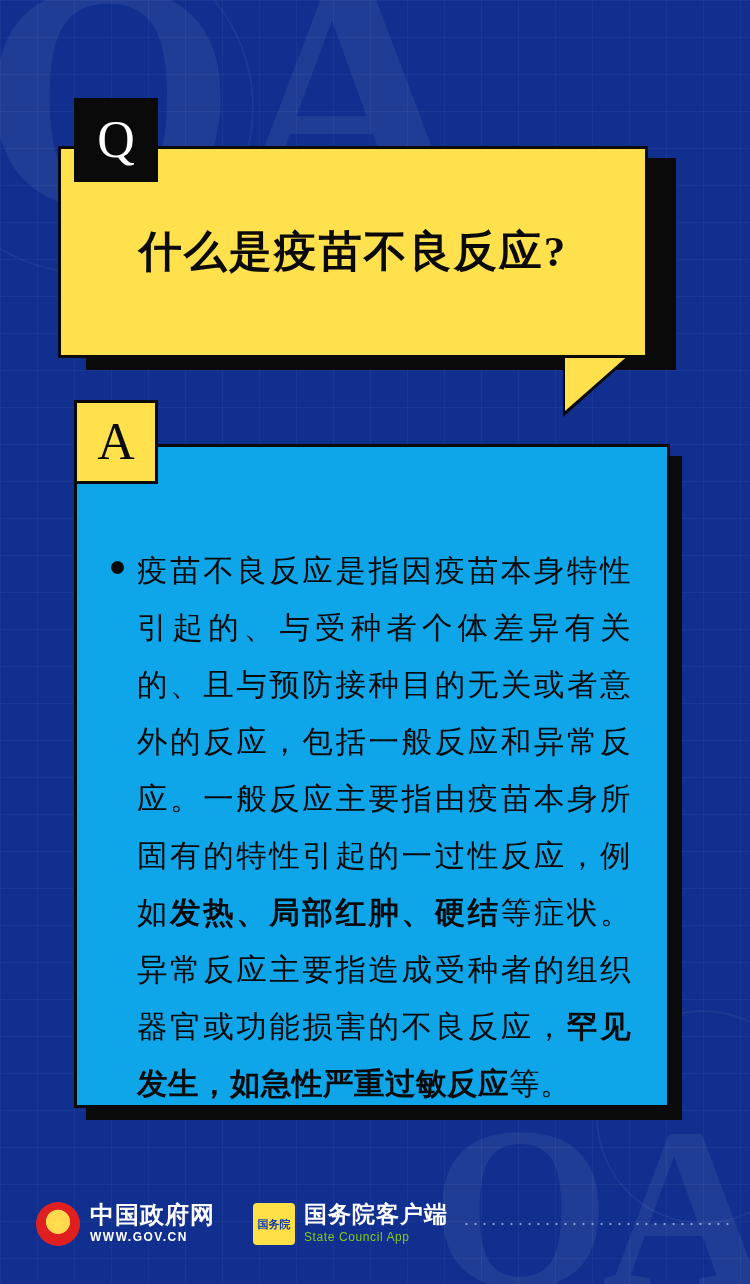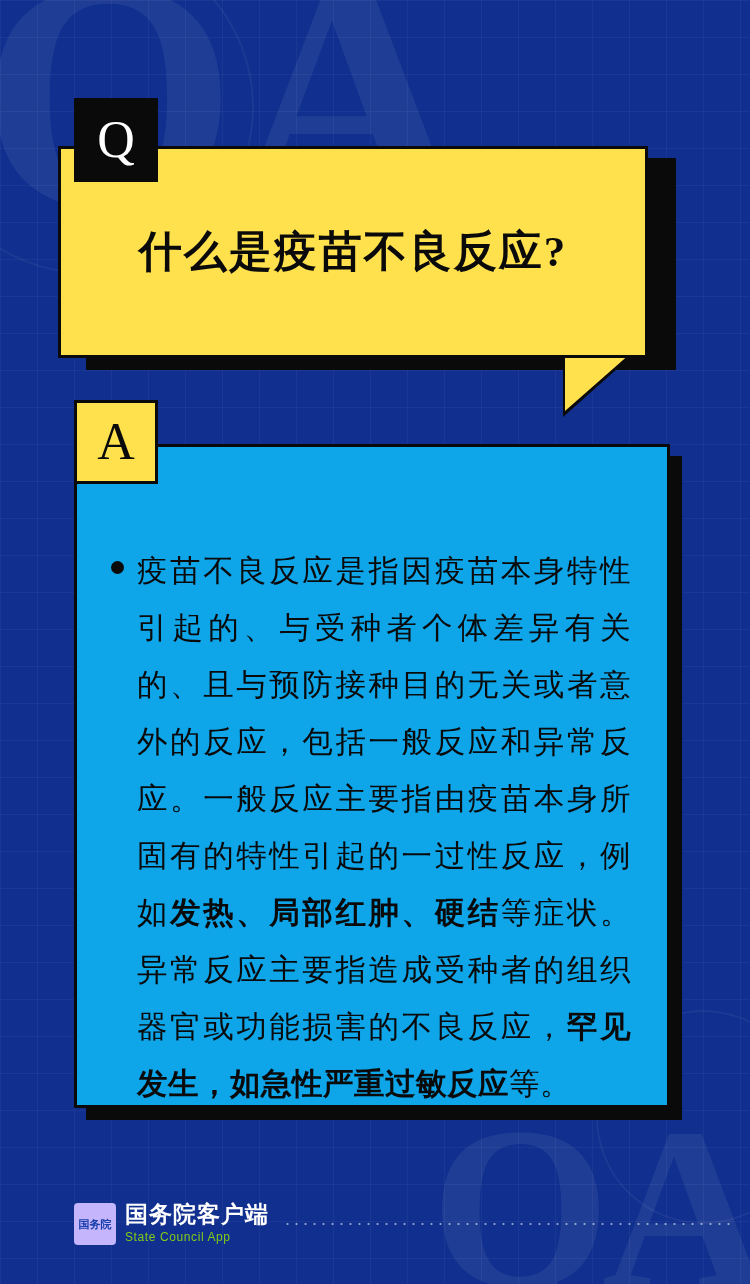--- a/index.html
+++ b/index.html
@@ -265,21 +265,21 @@
     align-self: center;
   }
   .council {
     display: flex;
     align-items: center;
     margin-left: 38px;
   }
   .council-badge {
     width: 42px;
     height: 42px;
-    background: #c4b5fd;
+    background: #fde047;
     border-radius: 4px;
     color: #1a3faa;
     font-size: 11px;
     font-weight: bold;
     display: flex;
     align-items: center;
     justify-content: center;
     text-align: center;
     line-height: 1.1;
     margin-right: 9px;
@@ -327,20 +327,27 @@
   <div class="a-body">
     <div class="bullet">
         <span></span>
       </div>
     <div class="a-text" id="answer-text"><span>疫苗不良反应是指因疫苗本身特性引起的、与受种者个体差异有关的、且与预防接种目的无关或者意外的反应，包括一般反应和异常反应。一般反应主要指由疫苗本身所固有的特性引起的一过性反应，例如</span><b>发热、局部红肿、硬结</b><span>等症状。异常反应主要指造成受种者的组织器官或功能损害的不良反应，</span><b>罕见发生，如急性严重过敏反应</b><span>等。</span></div>
   </div>
 </div>
 <div class="a-badge">A</div>
 
 <div class="footer">
+  <div class="gov-logo">
+    <div class="emblem"></div>
+    <div class="gov-text">
+      <div class="gov-cn">中国政府网</div>
+      <div class="gov-en">WWW.GOV.CN</div>
+    </div>
+  </div>
   <div class="council">
     <div class="council-badge">国务院</div>
     <div class="council-text">
       <div class="council-cn">国务院客户端</div>
       <div class="council-en">State Council App</div>
     </div>
   </div>
   <div class="divider-dots"></div>
 </div>
 

